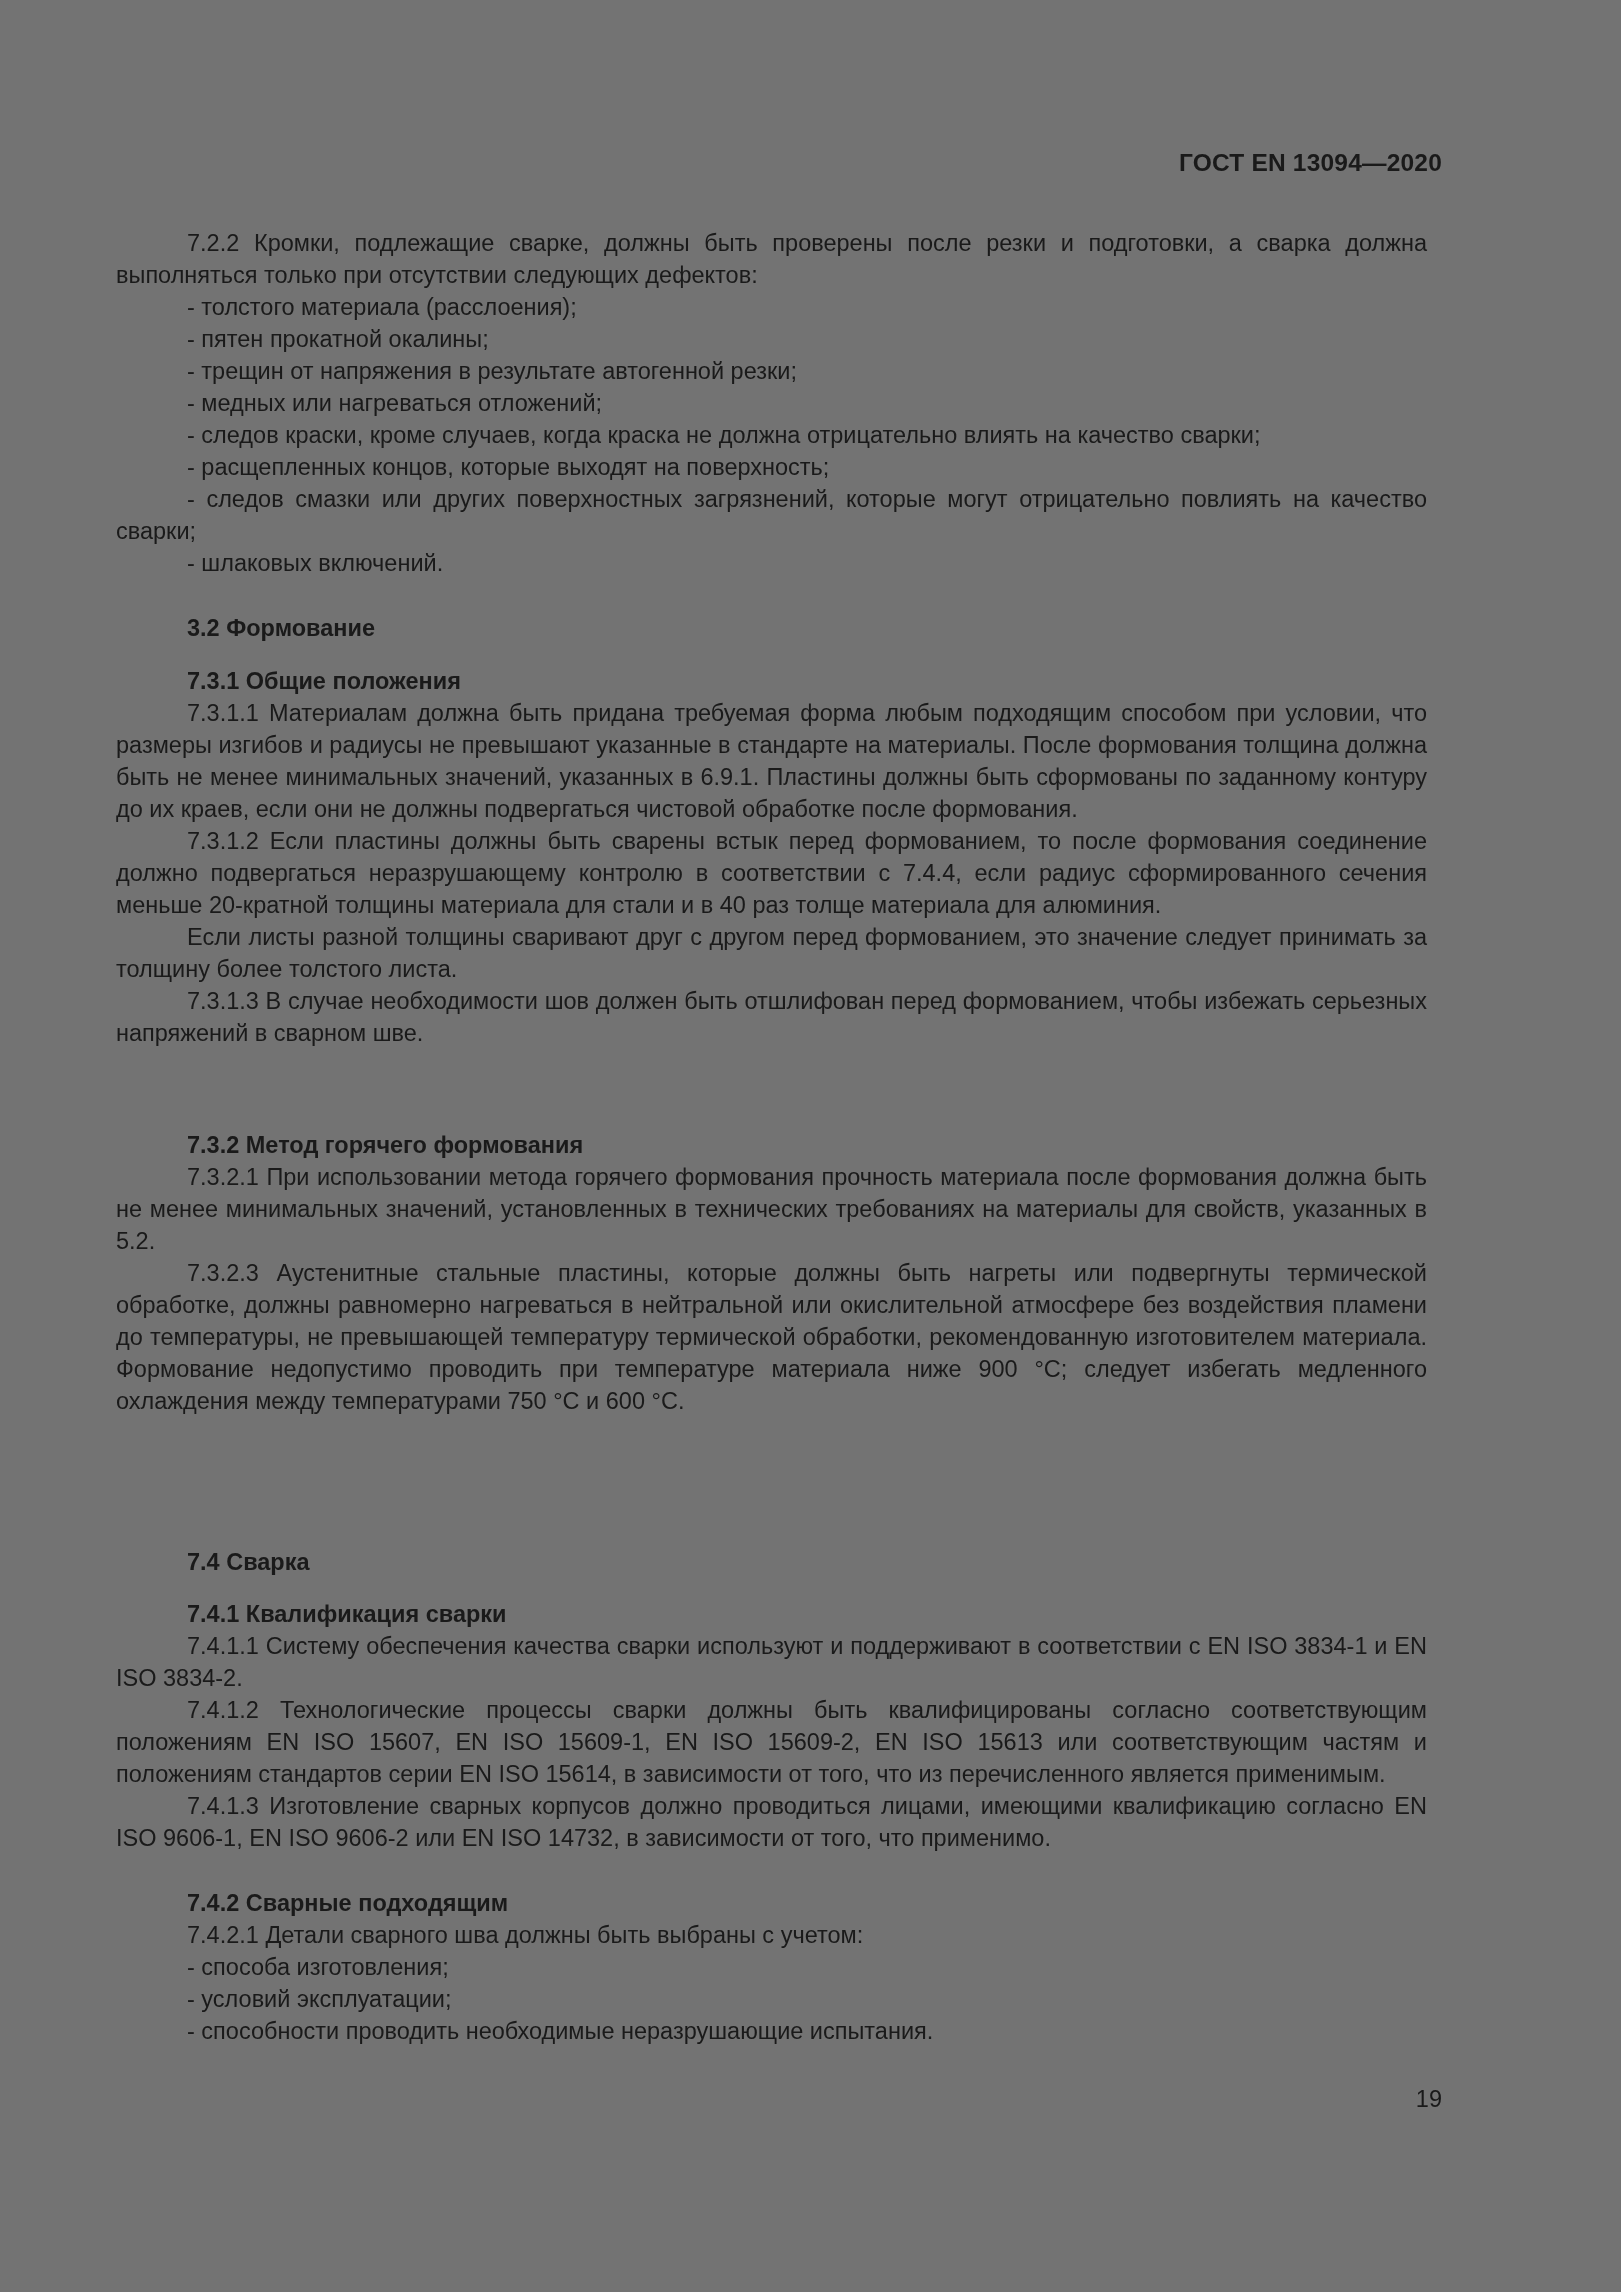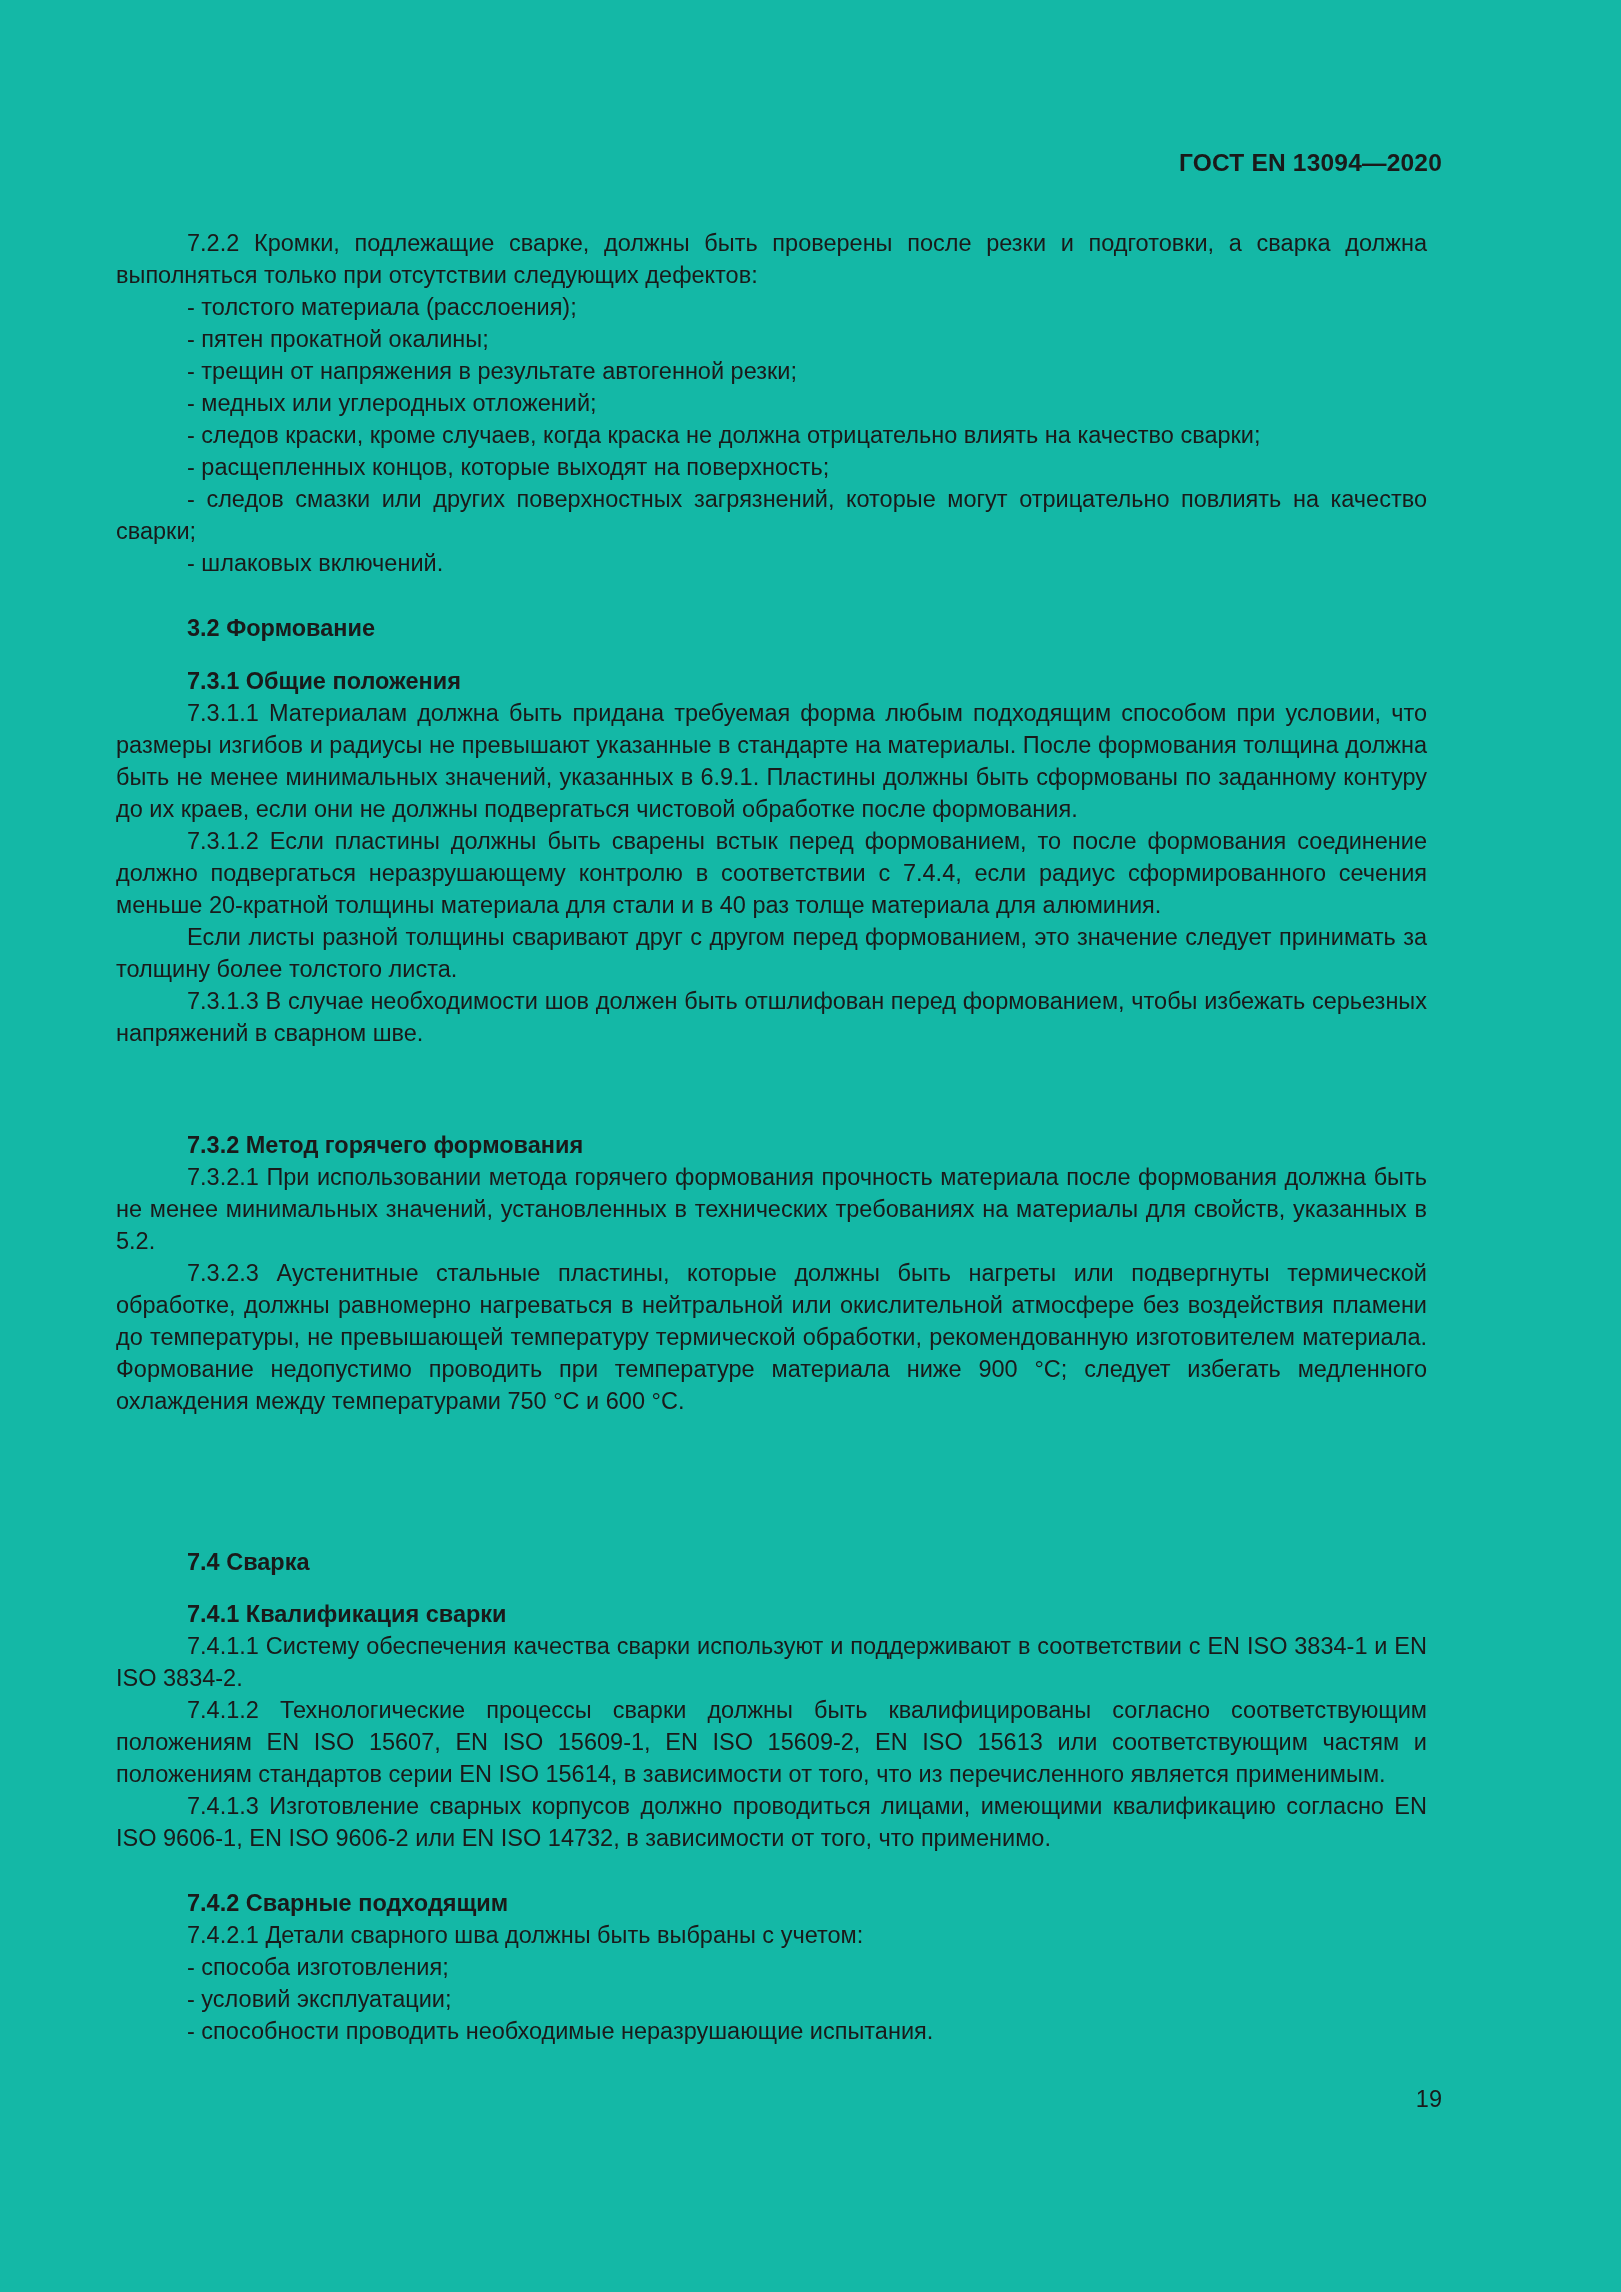--- a/index.html
+++ b/index.html
@@ -1,38 +1,38 @@
 <!DOCTYPE html>
 <html><head>
   <meta charset="utf-8">
   <style>
     html, body { margin: 0; padding: 0; background: #ffffff; }
     body { width: 1621px; height: 2293px; position: relative; overflow: hidden;
            font-family: "Liberation Sans", "DejaVu Sans", sans-serif; color: #1a1a1a; }
-    .page { position: absolute; left: 0; top: 0; width: 1621px; height: 2293px; background: #14b8a6; }
+    .page { position: absolute; left: 0; top: 0; width: 1621px; height: 2293px; background: #737373; }
     .header { position: absolute; right: 179px; top: 149px; font-size: 24.5px; font-weight: bold; letter-spacing: 0.2px; }
     .col { position: absolute; left: 116px; width: 1311px; font-size: 23.5px; line-height: 32px; }
     .p { margin: 0; text-align: justify; text-indent: 71px; }
     .li { margin: 0; text-indent: 71px; text-align: justify; }
     .h { margin: 0; padding-left: 71px; font-weight: bold; }
     .pagenum { position: absolute; right: 179px; top: 2086px; font-size: 23.5px; }
   </style>
 </head>
 <body>
 
 <div class="page">
 
   <div class="header">ГОСТ EN 13094—2020</div>
 
   <div class="col" style="top:227px;">
     <p class="p">7.2.2 Кромки, подлежащие сварке, должны быть проверены после резки и подготовки, а сварка должна выполняться только при отсутствии следующих дефектов:</p>
     <p class="li">- толстого материала (расслоения);</p>
     <p class="li">- пятен прокатной окалины;</p>
     <p class="li">- трещин от напряжения в результате автогенной резки;</p>
-    <p class="li">- медных или углеродных отложений;</p>
+    <p class="li">- медных или нагреваться отложений;</p>
     <p class="li">- следов краски, кроме случаев, когда краска не должна отрицательно влиять на качество сварки;</p>
     <p class="li">- расщепленных концов, которые выходят на поверхность;</p>
     <p class="li">- следов смазки или других поверхностных загрязнений, которые могут отрицательно повлиять на качество сварки;</p>
     <p class="li">- шлаковых включений.</p>
   </div>
 
   <div class="col" style="top:612px;">
     <p class="h">3.2 Формование</p>
   </div>
 

